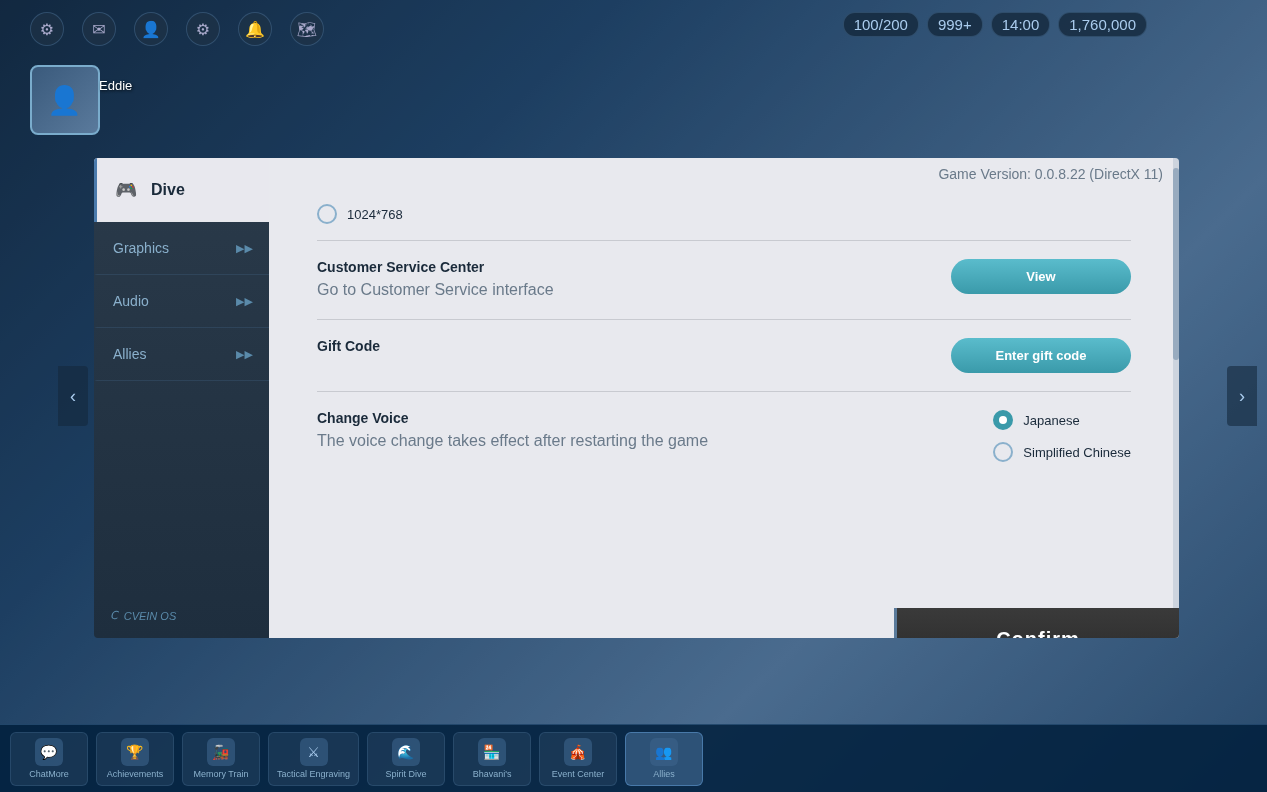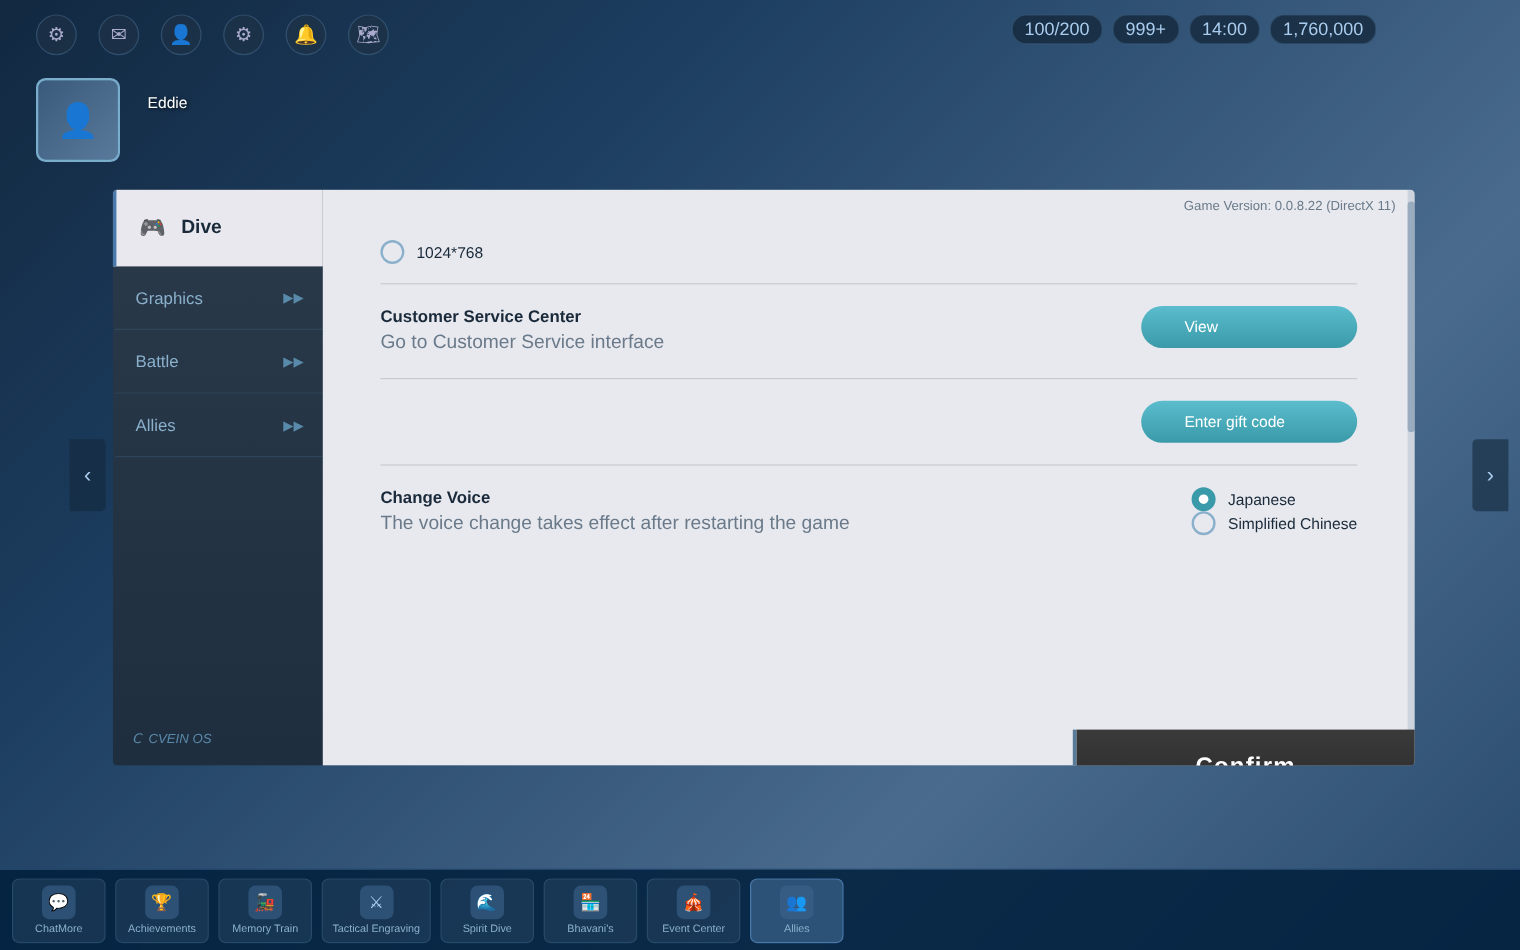--- a/index.html
+++ b/index.html
@@ -66,21 +66,21 @@
       display: flex;
       align-items: center;
       justify-content: center;
       color: #aaccee;
       font-size: 28px;
     }
 
     .username-label {
       position: absolute;
       top: 78px;
-      left: 123px;
+      left: 99px;
       color: #ffffff;
       font-size: 13px;
       z-index: 10;
       text-shadow: 1px 1px 3px rgba(0,0,0,0.8);
     }
 
     
     .bottom-taskbar {
       position: absolute;
       bottom: 0;
@@ -222,21 +222,21 @@
       flex: 1;
       background: #e8e9ee;
       position: relative;
       display: flex;
       flex-direction: column;
     }
 
     .game-version {
       text-align: right;
       padding: 8px 16px 4px;
-      font-size: 11px;
+      font-size: 14px;
       color: #6a7a8a;
     }
 
     .content-body {
       flex: 1;
       padding: 10px 48px 20px;
       overflow-y: auto;
     }
 
     .resolution-row {
@@ -278,30 +278,30 @@
       flex-shrink: 0;
     }
 
     .btn-teal {
       background: linear-gradient(180deg, #5abccc 0%, #3a9aaa 100%);
       color: #ffffff;
       border: none;
       border-radius: 20px;
       padding: 10px 36px;
       font-size: 13px;
-      font-weight: 400;
+      font-weight: 700;
       cursor: pointer;
       min-width: 180px;
-      text-align: left;
+      text-align: center;
     }
 
     .radio-group {
       display: flex;
       flex-direction: column;
-      gap: 0;
+      gap: 12px;
     }
 
     .radio-option {
       display: flex;
       align-items: center;
       gap: 10px;
       cursor: pointer;
     }
 
     .radio-circle {
@@ -462,21 +462,21 @@
   <div class="sidebar">
     <div class="sidebar-item active">
       <div class="sidebar-icon">🎮</div>
       <span class="sidebar-label">Dive</span>
     </div>
     <div class="sidebar-item">
       <span class="sidebar-label">Graphics</span>
       <span class="sidebar-arrow">▶▶</span>
     </div>
     <div class="sidebar-item">
-      <span class="sidebar-label">Battle</span>
+      <span class="sidebar-label">Audio</span>
       <span class="sidebar-arrow">▶▶</span>
     </div>
     <div class="sidebar-item">
       <span class="sidebar-label">Allies</span>
       <span class="sidebar-arrow">▶▶</span>
     </div>
     <div class="sidebar-logo">
       <span>ꓚ</span>
       <span>CVEIN OS</span>
     </div>
@@ -499,20 +499,21 @@
           <div class="setting-title">Customer Service Center</div>
           <div class="setting-desc">Go to Customer Service interface</div>
         </div>
         <div class="setting-control">
           <button class="btn-teal">View</button>
         </div>
       </div>
 
       <div class="setting-row">
         <div class="setting-info">
+          <div class="setting-title">Gift Code</div>
         </div>
         <div class="setting-control">
           <button class="btn-teal">Enter gift code</button>
         </div>
       </div>
 
       <div class="setting-row" style="border-bottom: none;">
         <div class="setting-info">
           <div class="setting-title">Change Voice</div>
           <div class="setting-desc">The voice change takes effect after restarting the game</div>

